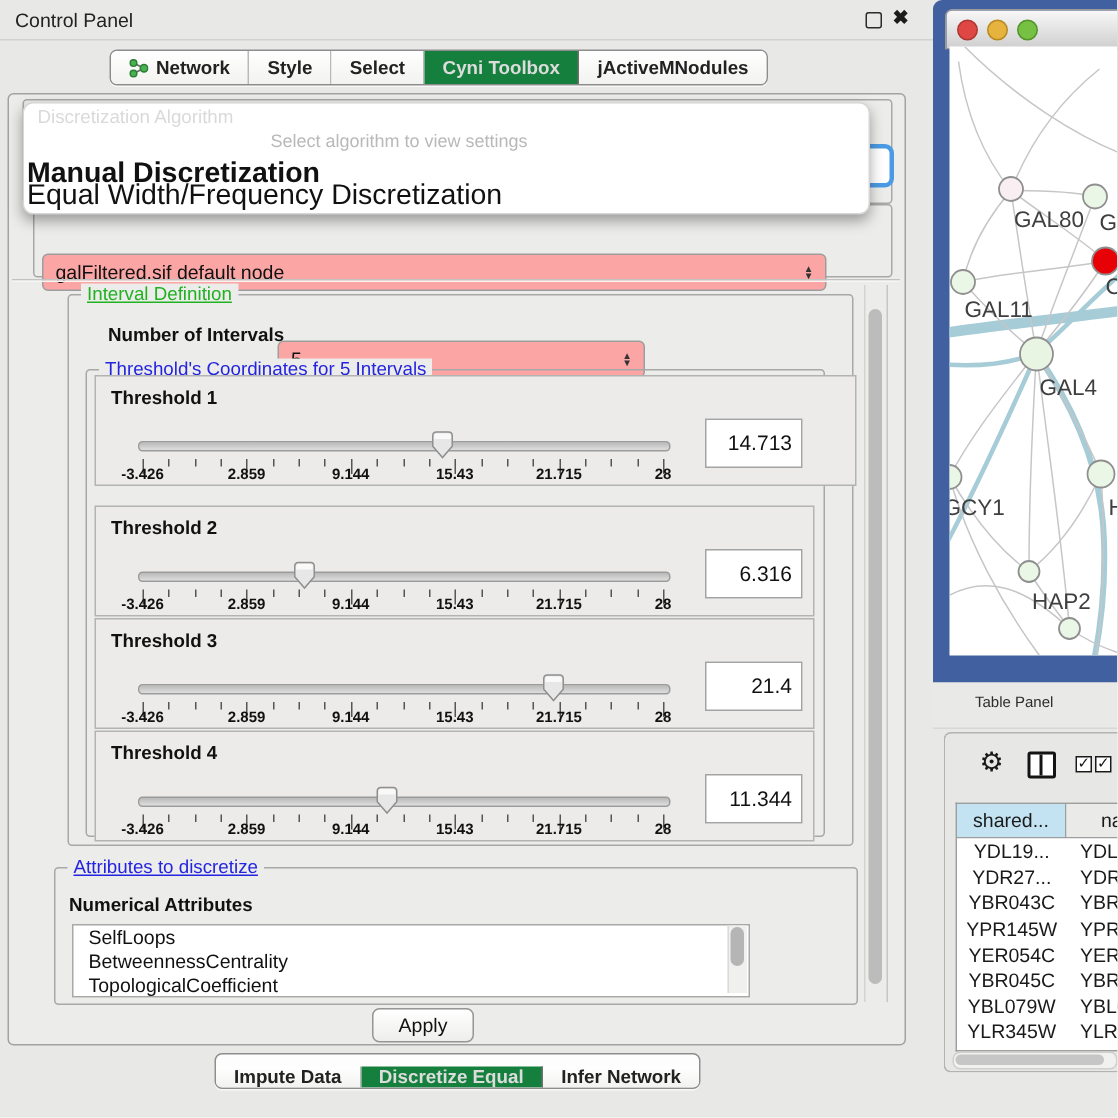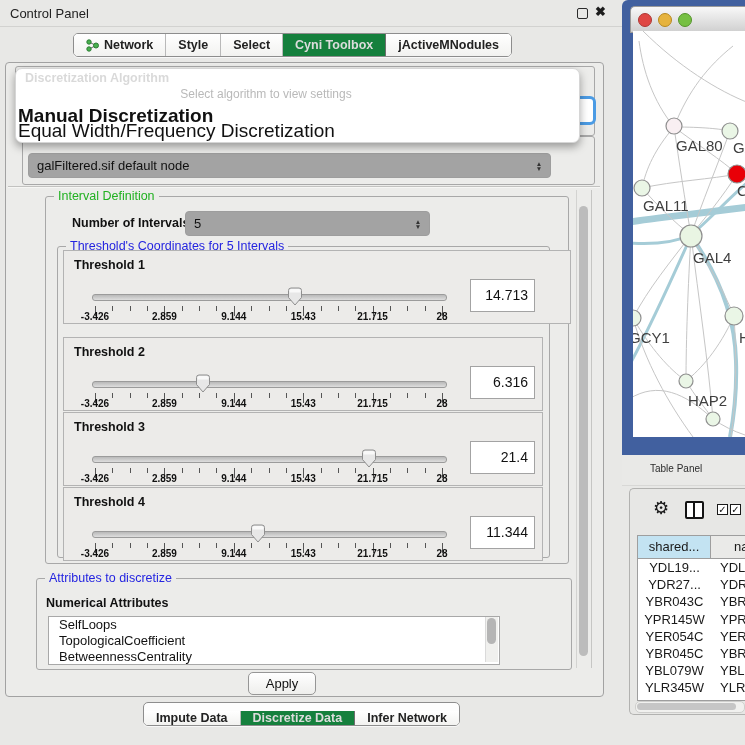--- a/index.html
+++ b/index.html
@@ -20,37 +20,37 @@
        color:#222;border-right:1px solid #b9b9b9;background:linear-gradient(#ffffff,#f2f2f0);white-space:nowrap;}
   .seg:last-child{border-right:none;}
   .seg.selected{background:#15803d;color:#dcdcdc;border-right:1px solid #6e6e6e;}
   #top-tabs{left:73px;top:33px;}
   #bottom-tabs{left:143px;top:702px;align-items:flex-end;}
 
   
   #main-panel{left:5px;top:62px;width:597px;height:633px;background:#ececea;border:1px solid #a2a2a2;border-radius:4px;}
 
   .groupbox{position:absolute;border:1px solid #a8a8a8;border-radius:3px;}
-  .grouptitle{position:absolute;top:-8px;left:8px;background:#ececea;padding:0 4px;font-size:12.5px;white-space:nowrap;}
+  .grouptitle{position:absolute;top:-8px;left:8px;background:#ececea;padding:0 4px;font-size:12.5px;white-space:nowrap;text-decoration:underline;}
   .t-green{color:#21b121;}
   .t-blue{color:#2424e0;}
 
   
   #algo-combo{left:560px;top:96px;width:30px;height:23px;background:#fff;border:3px solid #4b9be4;border-radius:6px;}
 
   
   #popup{left:15px;top:68px;width:563px;height:73px;background:#ffffff;border:1px solid #d6d6d6;border-radius:7px;
          box-shadow:0 4px 9px rgba(0,0,0,.35);z-index:10;}
-  #popup-ghost{left:9px;top:2px;font-size:12.5px;color:rgba(80,80,80,.22);font-weight:bold;text-align:center;}
+  #popup-ghost{left:9px;top:2px;font-size:12.5px;color:rgba(80,80,80,.22);font-weight:normal;text-align:center;}
   #popup-placeholder{left:140px;top:18px;width:220px;text-align:center;font-size:12px;color:#b9b9b9;}
   .popup-item{position:absolute;left:2px;font-size:19px;color:#111;white-space:nowrap;}
 
   
-  .combo{position:absolute;background:#a3a3a3;border:1px solid #9d9d9d;border-radius:4px;display:flex;align-items:center;
-         font-size:13px;color:#111;}
+  .combo{position:absolute;background:#fca5a5;border:1px solid #9d9d9d;border-radius:4px;display:flex;align-items:center;
+         font-size:13px;color:#111;margin-top:16px;}
   .combo .val{flex:1;padding-left:8px;white-space:nowrap;overflow:hidden;}
   .spinner{width:14px;display:flex;flex-direction:column;align-items:center;justify-content:center;line-height:5px;
            font-size:6.5px;color:#333;padding-right:4px;}
 
   
   #divider{left:8px;top:186px;width:592px;height:0;border-top:1px solid #c2c2c0;border-bottom:1px solid #f6f6f4;}
 
   
   .boldlabel{position:absolute;font-size:12.5px;font-weight:bold;color:#111;white-space:nowrap;}
 
@@ -330,35 +330,35 @@
   <div class="abs" id="main-scroll">
     <div class="abs" id="main-thumb"></div>
   </div>
 
   <div class="groupbox" style="left:36px;top:578px;width:534px;height:90px;">
     <span class="grouptitle t-blue">Attributes to discretize</span>
   </div>
   <div class="boldlabel" style="left:46px;top:596px;">Numerical Attributes</div>
   <div class="abs" id="attr-list">
       <div class="attr-item">SelfLoops</div>
+      <div class="attr-item">BetweennessCentrality</div>
       <div class="attr-item">TopologicalCoefficient</div>
-      <div class="attr-item">BetweennessCentrality</div>
     </div>
   <div class="abs" id="attr-scroll">
     <div class="abs" id="attr-thumb"></div>
   </div>
 
   <div class="abs" id="apply-btn">Apply</div>
 
   <div class="abs segbar" id="bottom-tabs">
       <div class="seg">
         <span>Impute Data</span>
       </div>
       <div class="seg selected">
-        <span>Discretize Data</span>
+        <span>Discretize Equal</span>
       </div>
       <div class="seg">
         <span>Infer Network</span>
       </div>
     </div>
 
   <div class="abs" id="net-frame" style="background: rgb(65, 96, 159);"></div>
   <div class="abs" id="net-titlebar">
     <div class="tlight" style="left: 7px; border: 1px solid rgb(174, 55, 52); background: rgb(223, 71, 68);"></div>
     <div class="tlight" style="left: 27px; border: 1px solid rgb(184, 137, 31); background: rgb(230, 179, 62);"></div>

